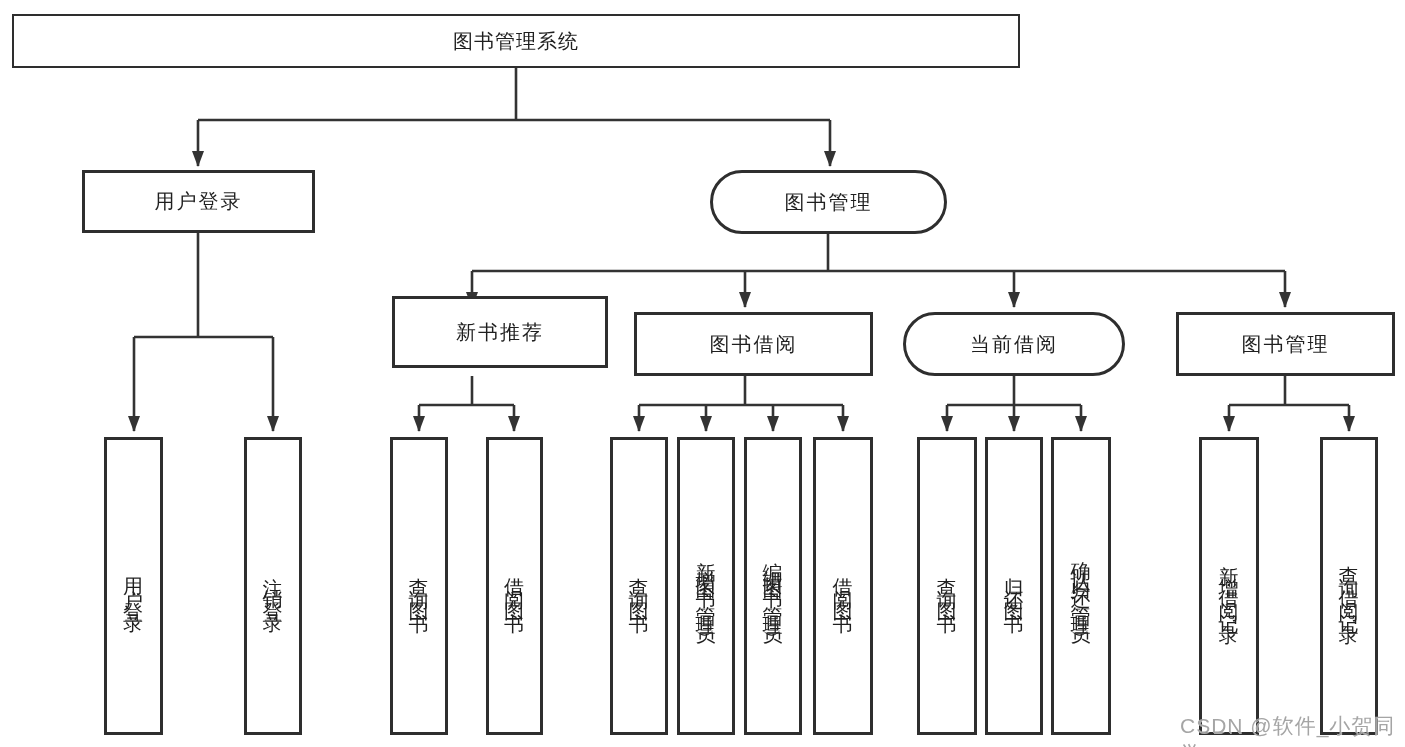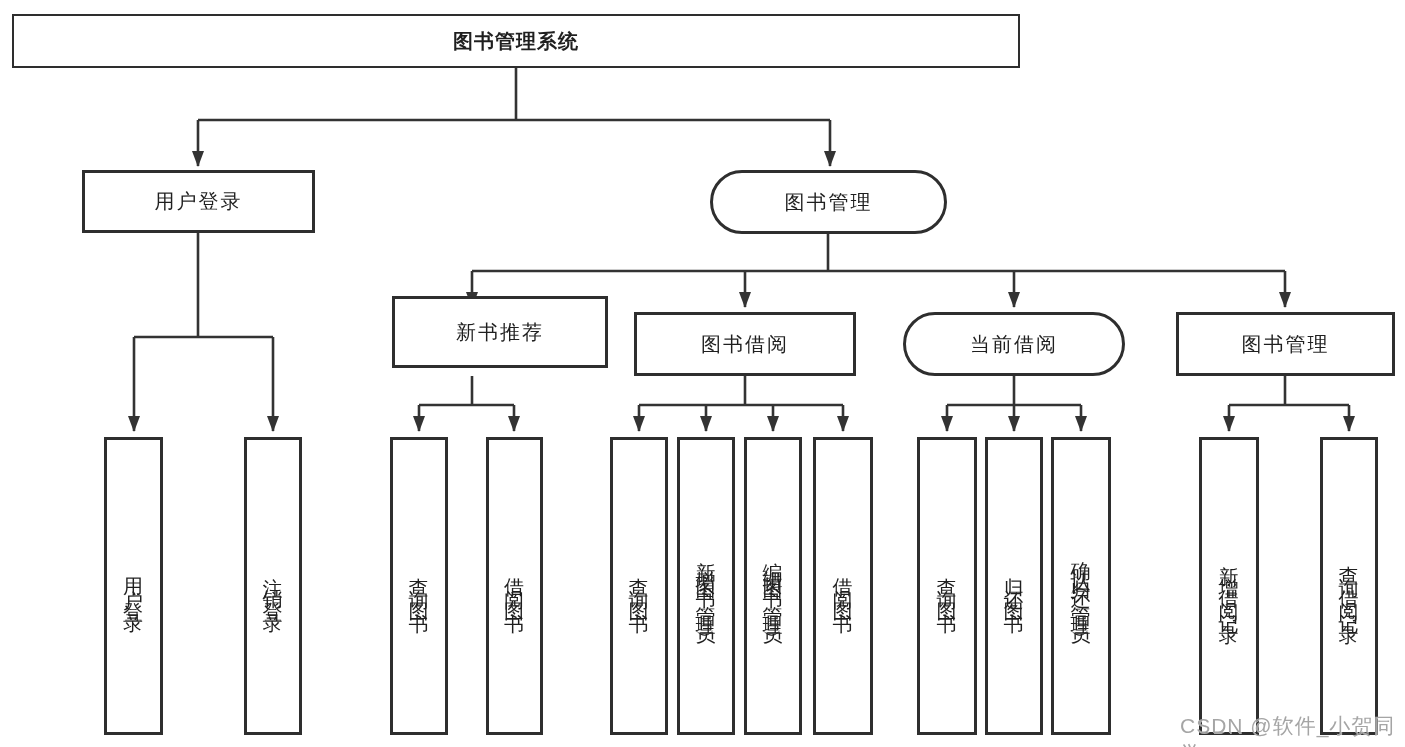--- a/index.html
+++ b/index.html
@@ -33,21 +33,20 @@
     align-items: center;
     justify-content: center;
     font-size: 20px;
     letter-spacing: 2px;
     white-space: nowrap;
     z-index: 2;
   }
   .node.root {
     border-width: 2px;
     letter-spacing: 1px;
-    font-weight: bold;
   }
   .node.vbox {
     writing-mode: vertical-rl;
     text-orientation: mixed;
     letter-spacing: 12px;
     line-height: 1;
     white-space: normal;
   }
   .node.vbox.long {
     letter-spacing: 9px;
@@ -117,21 +116,21 @@
       <path d="M1349,405 V431" marker-end="url(#arrow)"></path>
     </g>
   </svg>
 
   <div class="node root" style="left:12px; top:14px; width:1008px; height:54px;">图书管理系统</div>
 
   <div class="node" style="left:82px; top:170px; width:233px; height:63px;">用户登录</div>
   <div class="node" style="left:710px; top:170px; width:237px; height:64px;border-radius:32px;">图书管理</div>
 
   <div class="node" style="left:364px; top:296px; width:216px; height:72px;margin-left:28px;">新书推荐</div>
-  <div class="node" style="left:634px; top:312px; width:222px; height:64px;">图书借阅</div>
+  <div class="node" style="left:634px; top:312px; width:239px; height:64px;">图书借阅</div>
   <div class="node" style="left:903px; top:312px; width:222px; height:64px;border-radius:32px;">当前借阅</div>
   <div class="node" style="left:1176px; top:312px; width:219px; height:64px;">图书管理</div>
 
   <div class="node vbox" style="left:104px; top:437px; width:59px; height:298px;">用户登录</div>
   <div class="node vbox" style="left:244px; top:437px; width:58px; height:298px;">注销登录</div>
 
   <div class="node vbox" style="left:390px; top:437px; width:58px; height:298px;">查询图书</div>
   <div class="node vbox" style="left:486px; top:437px; width:57px; height:298px;">借阅图书</div>
 
   <div class="node vbox" style="left:610px; top:437px; width:58px; height:298px;">查询图书</div>

